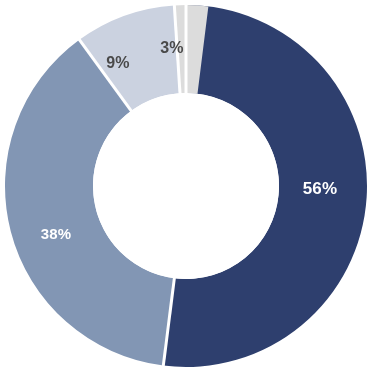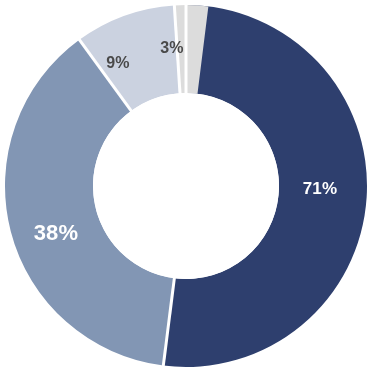--- a/index.html
+++ b/index.html
@@ -56,19 +56,19 @@
       <path d="M 79.35545931904494 39.75383101445658 A 181 181 0 0 1 174.31965220621467 5.3772730927356065 L 179.99849533247493 93.19384750068735 A 93 93 0 0 0 131.20473876613912 110.85694079748322 Z" fill="#CBD2E0"></path>
       <path d="M 174.31965220621467 5.3772730927356065 A 181 181 0 0 1 208.3718672900292 6.387919242726554 L 197.49493733686583 93.71312977664955 A 93 93 0 0 0 179.99849533247493 93.19384750068735 Z" fill="#DCDCDC"></path>
       <line x1="186" y1="94" x2="186" y2="4" stroke="#ffffff" stroke-width="3"></line>
       <line x1="174.46934251208404" y1="277.27455252093193" x2="163.1893514912967" y2="366.56487563923497" stroke="#ffffff" stroke-width="3"></line>
       <line x1="131.79393512349247" y1="111.66493068138125" x2="78.7662629616916" y2="38.94584113055856" stroke="#ffffff" stroke-width="3"></line>
       <line x1="180.06302764072788" y1="94.19176311895953" x2="174.2551198979617" y2="4.379357474463433" stroke="#ffffff" stroke-width="3"></line>
       <circle cx="186" cy="186" r="93" fill="#ffffff"></circle>
     </svg>
 
   <div id="label-layer">
-      <div class="slice-label label-light" style="left: 320px; top: 188px; font-size: 17px; color: rgb(255, 255, 255);">71%</div>
-      <div class="slice-label label-light" style="left: 56px; top: 233px; font-size: 22px; color: rgb(255, 255, 255);">38%</div>
+      <div class="slice-label label-light" style="left: 320px; top: 188px; font-size: 17px; color: rgb(255, 255, 255);">56%</div>
+      <div class="slice-label label-light" style="left: 56px; top: 233px; font-size: 15px; color: rgb(255, 255, 255);">38%</div>
       <div class="slice-label label-dark" style="left: 118px; top: 63px; font-size: 16px; color: rgb(74, 74, 74);">9%</div>
       <div class="slice-label label-dark" style="left: 172px; top: 48px; font-size: 16px; color: rgb(74, 74, 74);">3%</div>
     </div>
 
 </div>
 
 </body></html>

